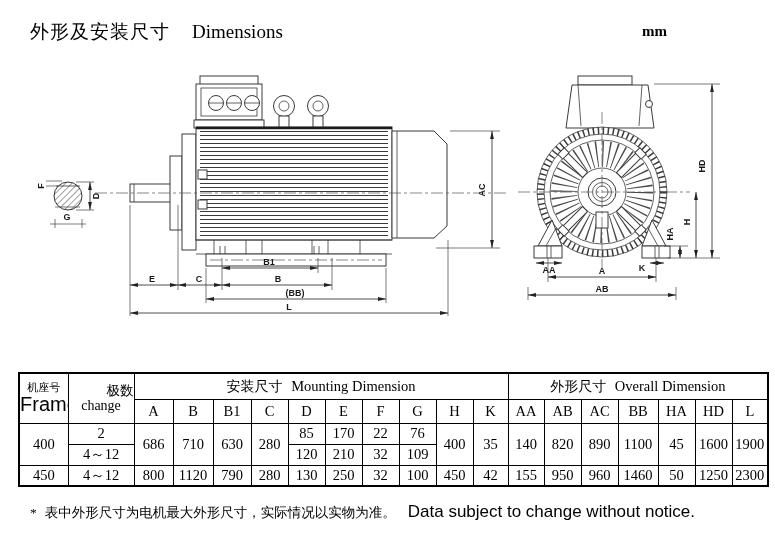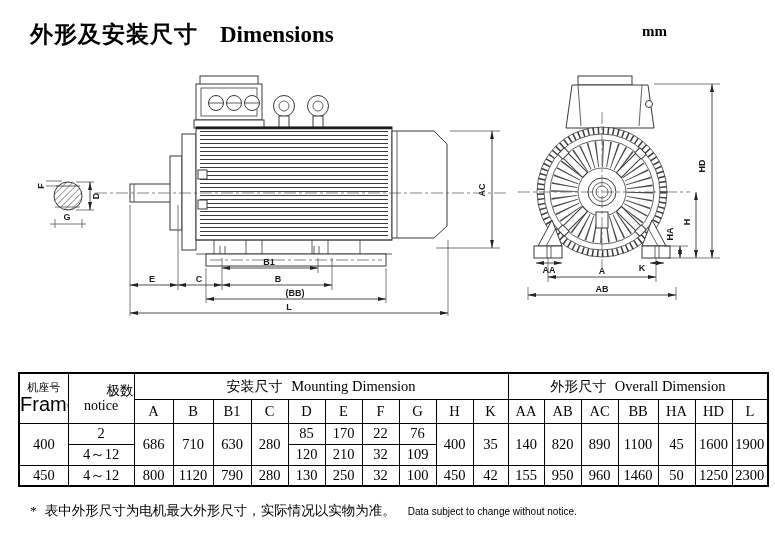--- a/index.html
+++ b/index.html
@@ -1,19 +1,19 @@
 <!DOCTYPE html>
 <html><head>
 <meta charset="utf-8">
 <style>
   html,body{margin:0;padding:0;background:#fff;}
   .stage{position:relative;width:775px;height:548px;background:#fff;overflow:hidden;
          font-family:"Liberation Serif",serif;color:#000;}
   
-  .hdr{position:absolute;top:19px;left:30px;font-size:23px;font-weight:bold;white-space:nowrap;}
+  .hdr{position:absolute;top:19px;left:30px;font-size:19px;font-weight:normal;white-space:nowrap;}
   .hdr .cn{letter-spacing:1px;}
   .hdr .en{margin-left:22px;font-family:"Liberation Serif",serif;}
   .unit{position:absolute;top:23px;left:642px;font-size:15px;font-weight:bold;}
   
   .draw{position:absolute;top:0;left:0;}
   .ol{fill:#fff;stroke:#3a3a3a;stroke-width:1;}
   .th{fill:none;stroke:#3a3a3a;stroke-width:0.8;}
   .thick{fill:none;stroke:#1c1c1c;stroke-width:2.6;}
   .cl{fill:none;stroke:#555;stroke-width:0.7;stroke-dasharray:12 3 3 3;}
   .xl{fill:none;stroke:#444;stroke-width:0.7;}
@@ -27,21 +27,21 @@
   tr.h1{height:26px;} tr.h2{height:24px;} tr.dr{height:21px;}
   .framecell .cn{display:block;font-size:11px;}
   .framecell .en{display:block;font-family:"Liberation Sans",sans-serif;font-size:20px;}
   .polescell .cn{display:block;font-size:13.5px;text-align:right;}
   .polescell .en{display:block;font-size:14px;}
   .grp .cn{font-size:14px;}
   .grp .en{margin-left:5px;font-size:14.5px;}
   
   .foot{position:absolute;top:502px;left:30px;font-size:13.5px;white-space:nowrap;}
   .foot .mark{margin-right:8px;}
-  .foot .en{font-family:"Liberation Sans",sans-serif;margin-left:12px;font-size:10px;}
+  .foot .en{font-family:"Liberation Sans",sans-serif;margin-left:12px;font-size:17px;}
 </style>
 </head>
 <body>
 
 <div class="stage">
 
   <div class="hdr">
     <span class="cn">外形及安装尺寸</span><span class="en">Dimensions</span>
   </div>
   <div class="unit">mm</div>
@@ -262,21 +262,21 @@
         <col style="width:36px">
     </colgroup>
     <tbody>
         <tr class="h1">
       <th rowspan="2" class="framecell">
         <span class="cn">机座号</span>
         <span class="en">Frame</span>
       </th>
       <th rowspan="2" class="polescell">
         <span class="cn">极数</span>
-        <span class="en">notice</span>
+        <span class="en">change</span>
       </th>
       <th colspan="10" class="grp">
         <span class="cn">安装尺寸</span>
         <span class="en">Mounting Dimension</span>
       </th>
       <th colspan="7" class="grp">
         <span class="cn">外形尺寸</span>
         <span class="en">Overall Dimension</span>
       </th>
     </tr>

